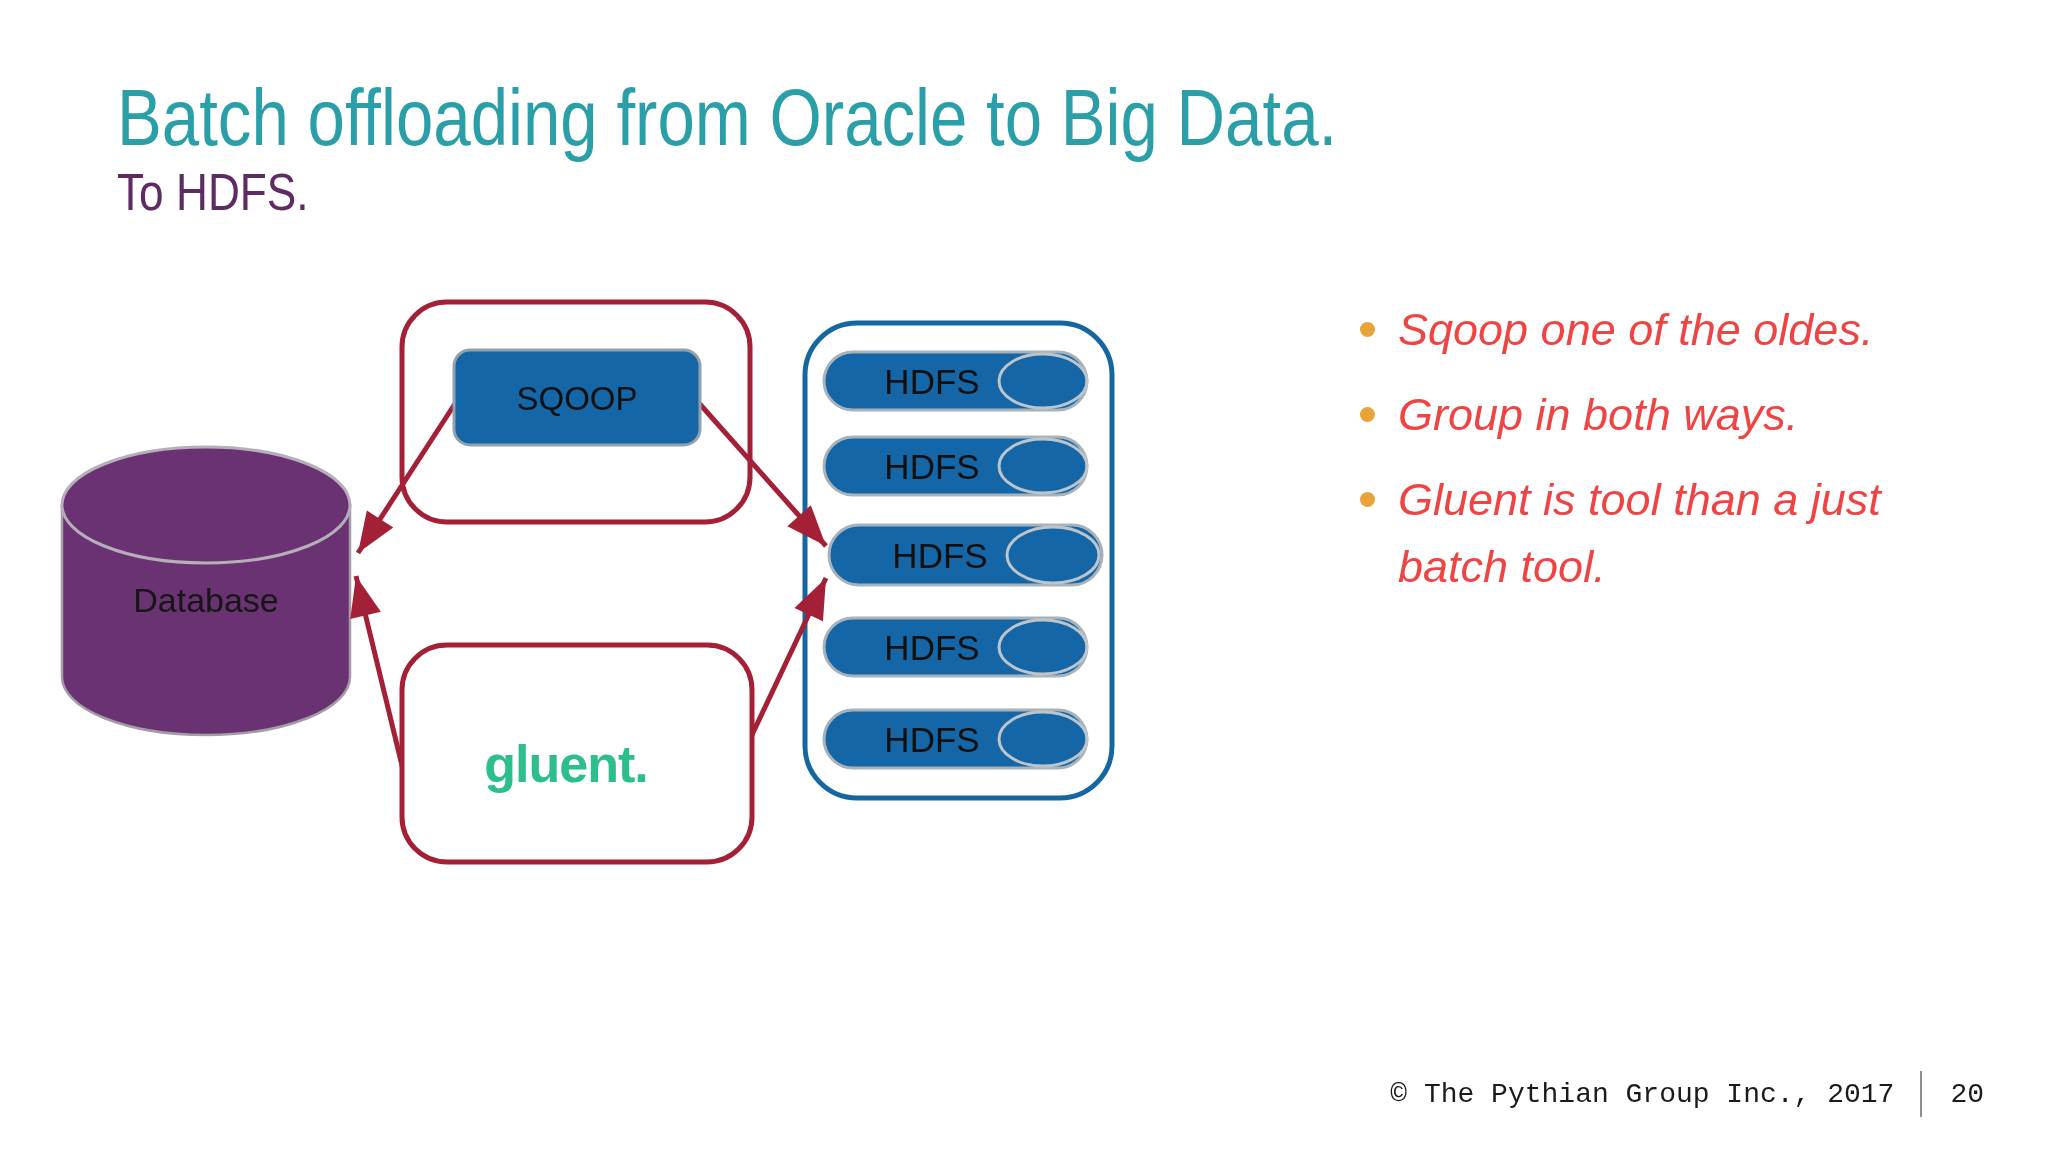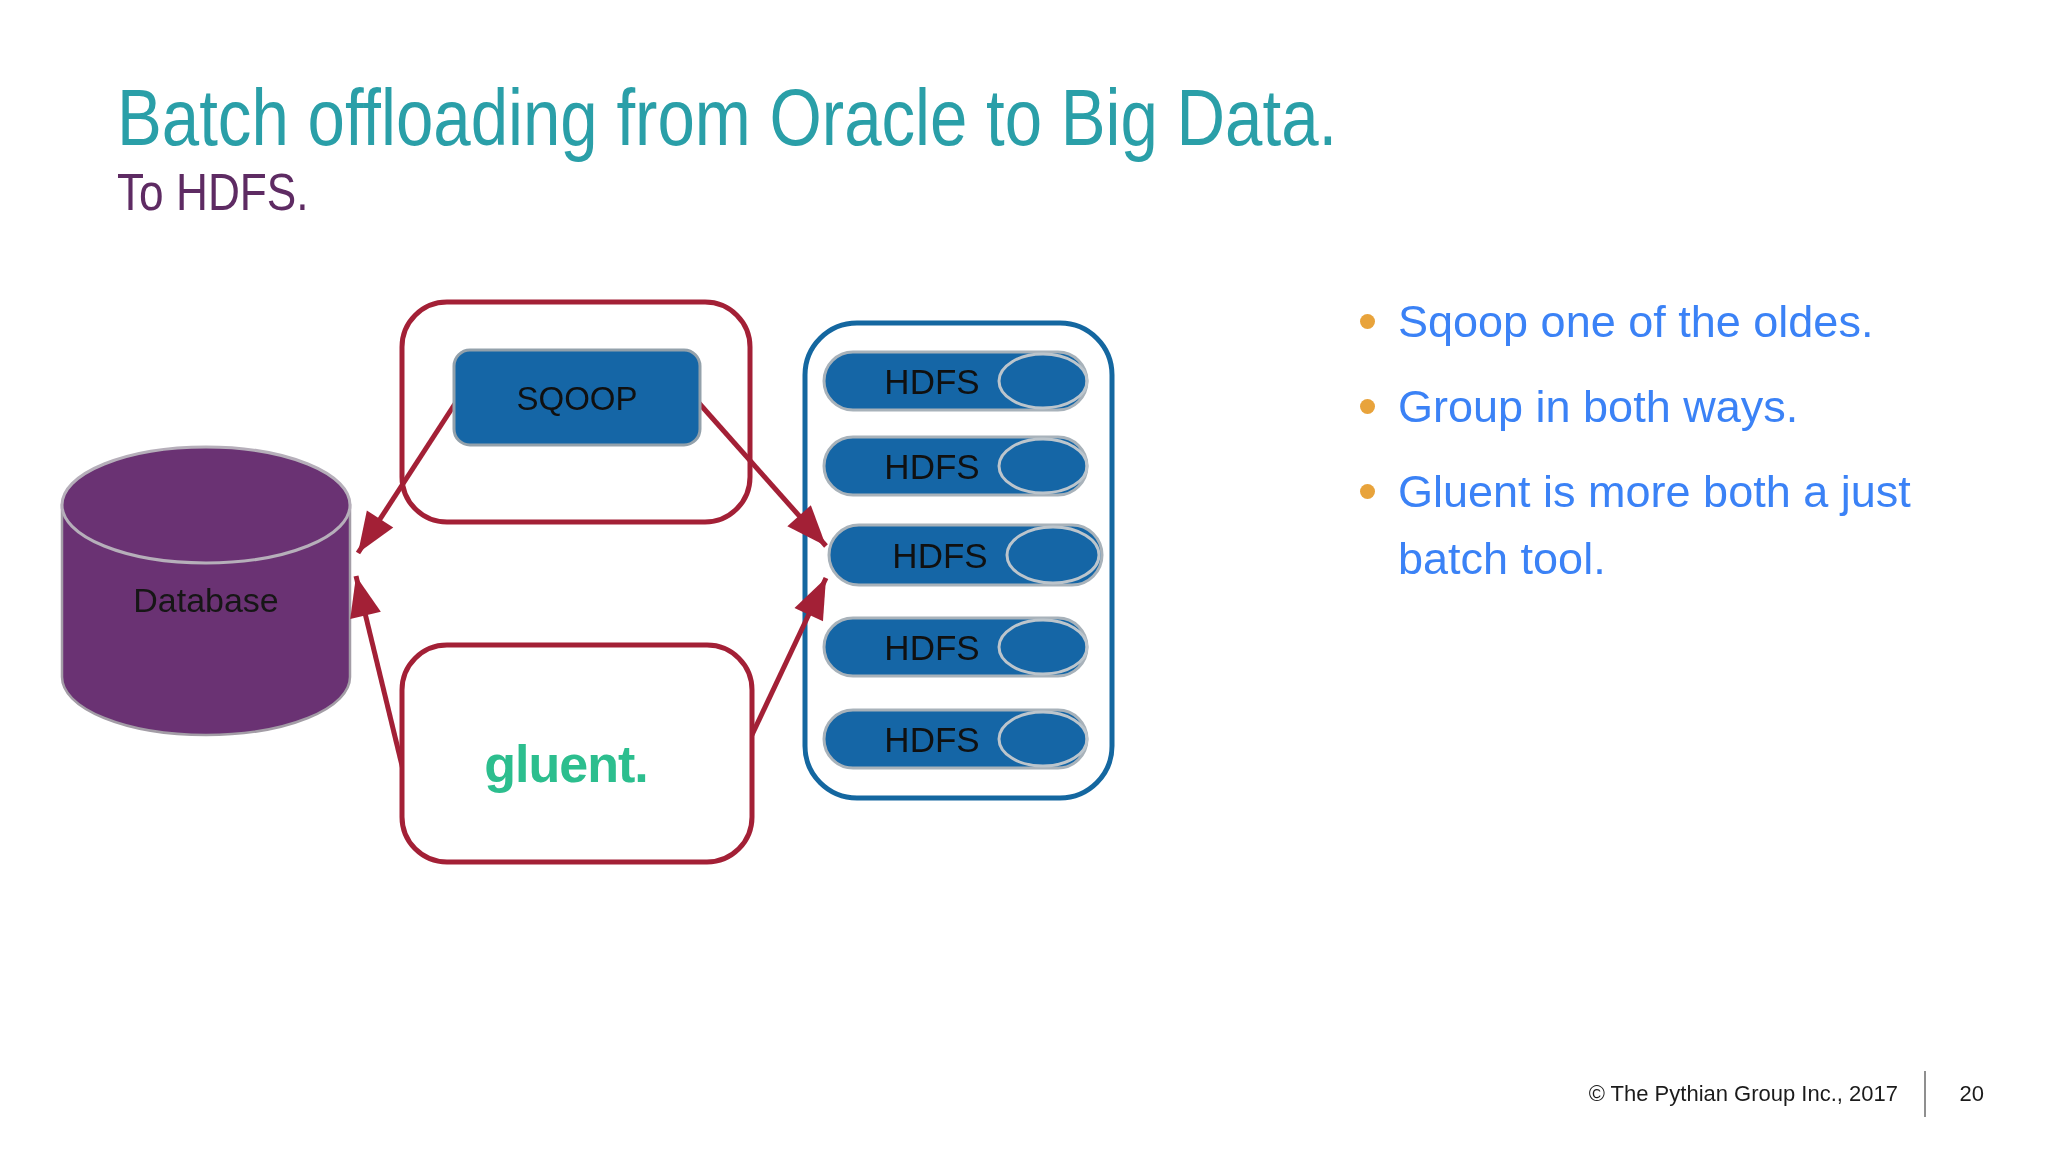--- a/index.html
+++ b/index.html
@@ -18,36 +18,36 @@
     transform:scaleX(.84);transform-origin:left top;
   }
   .subtitle{
     position:absolute;left:105px;top:166px;margin:0;
     font-size:52px;font-weight:400;line-height:1;
     color:#5E2B63;white-space:nowrap;
     transform:scaleX(.85);transform-origin:left top;
   }
   .diagram{position:absolute;left:0;top:0;width:2048px;height:1152px;}
   .bullets{
-    position:absolute;left:1352px;top:288px;width:596px;
+    position:absolute;left:1352px;top:296px;width:596px;
     margin:0;padding:0;list-style:none;
-    font-size:45px;line-height:67px;color:#3b82f6;
+    font-size:45px;line-height:67px;color:#ef4444;font-style:italic;
   }
   .bullets li{
     position:relative;padding-left:34px;margin:0 0 18px 0;
   }
   .bullets li::before{
     content:"";position:absolute;left:-4px;top:26px;
     width:15px;height:15px;border-radius:50%;
     background:#E8A33B;
   }
   .footer{
     position:absolute;right:76px;top:1071px;
     display:flex;align-items:center;
-    font-size:22px;color:#1b1b1b;
+    font-size:28px;color:#1b1b1b;font-family:Liberation Mono, monospace;
   }
   .footer .copyright{white-space:nowrap;}
   .footer .divider{
     width:2px;height:46px;background:#8f8f8f;
     margin:0 28px 0 26px;
   }
   .footer .pagenum{min-width:30px;text-align:right;}
   svg text{font-family:"Liberation Sans", sans-serif;}
 </style>
 </head>
@@ -120,21 +120,21 @@
 
     <g>
       <rect x="390" y="645" width="350" height="217" rx="45" fill="#ffffff" stroke="#A32036" stroke-width="5"></rect>
       <text x="554" y="782" text-anchor="middle" font-size="52" font-weight="800" letter-spacing="-1" fill="#2CBE8E">gluent.</text>
     </g>
   </svg>
 
   <ul class="bullets">
     <li>Sqoop one of the oldes.</li>
     <li>Group in both ways.</li>
-    <li>Gluent is more both  a just batch tool.</li>
+    <li>Gluent is tool than  a just batch tool.</li>
   </ul>
 
   <div class="footer">
     <span class="copyright">© The Pythian Group Inc., 2017</span>
     <span class="divider"></span>
     <span class="pagenum">20</span>
   </div>
 
 </div>
 

